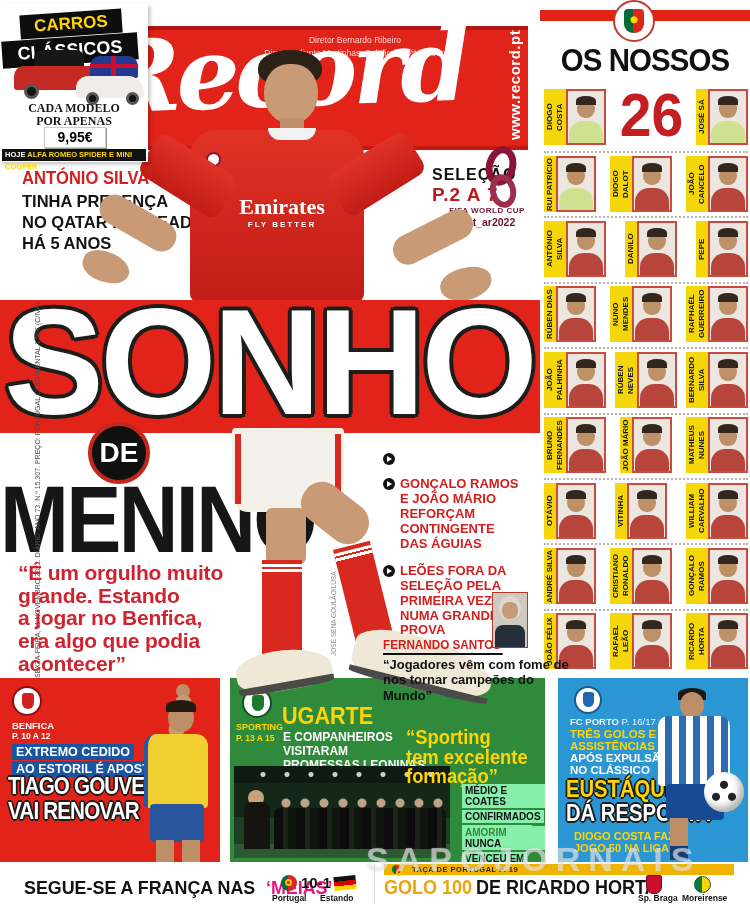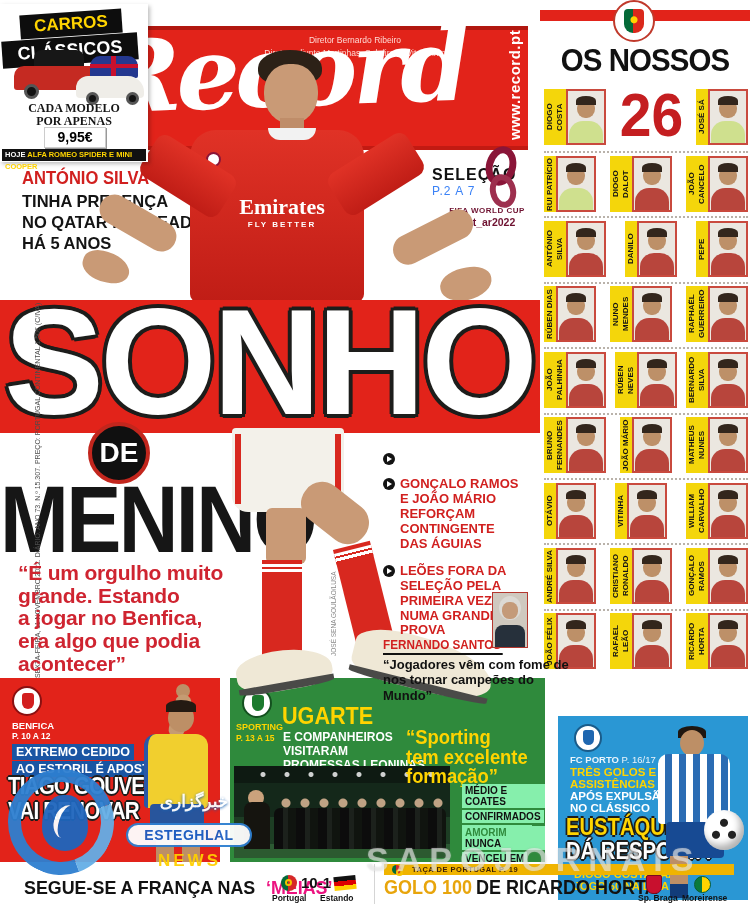--- a/index.html
+++ b/index.html
@@ -144,21 +144,21 @@
 
   <div class="abs" style="left:22px;top:168px;z-index:3;">
     <div class="cx" style="transform:scaleX(.92);font-size:18px;font-weight:bold;color:#d1201f;">ANTÓNIO SILVA</div>
     <div class="pre" style="font-size:16.5px;font-weight:bold;color:#141414;line-height:1.26;margin-top:2px;">TINHA PRESENÇA
 NO QATAR PLANEADA
 HÁ 5 ANOS</div>
   </div>
 
   <div class="abs" style="left:432px;top:166px;z-index:3;">
     <div style="font-size:16px;font-weight:bold;letter-spacing:1px;color:#111;">SELEÇÃO</div>
-    <div style="font-size:12px;font-weight:normal;letter-spacing:1px;color:#3b82f6;">P.2 A 7</div>
+    <div style="font-size:19px;font-weight:bold;letter-spacing:1px;color:#b91c1c;">P.2 A 7</div>
   </div>
   <div class="abs" style="left:432px;top:144px;width:110px;height:86px;z-index:3;">
     <i class="abs" style="left:54px;top:2px;width:30px;height:40px;border:7px solid #8a1538;border-radius:50%;box-sizing:border-box;transform:rotate(15deg);"></i>
     <i class="abs" style="left:58px;top:30px;width:26px;height:34px;border:6px solid #9d2f4e;border-radius:50%;box-sizing:border-box;transform:rotate(-12deg);"></i>
     <div class="abs" style="left:0;top:62px;width:110px;text-align:center;font-size:8px;font-weight:bold;color:#6e1130;letter-spacing:.5px;">FIFA WORLD CUP</div>
     <div class="abs" style="left:0;top:72px;width:110px;text-align:center;font-size:10.5px;font-weight:bold;color:#6e1130;">Qat_ar2022</div>
   </div>
 
   <div class="abs" style="left:0;top:300px;width:540px;height:133px;background:#e2231a;z-index:5;"></div>
   <div class="abs" style="left:4px;top:295px;z-index:6;">
@@ -496,21 +496,21 @@
     <div class="abs" style="left:232px;top:148px;">
       <span class="wchip">
           <b style="color:#2f8a3c;">AMORIM</b>
           <b> NUNCA</b>
         </span>
       <span class="wchip">VENCEU EM</span>
 
     </div>
   </div>
 
-  <div class="abs panel" style="left:558px;top:678px;width:190px;height:184px;background:#2a97d4;z-index:3;margin-top:38px;">
+  <div class="abs panel" style="left:558px;top:678px;width:190px;height:184px;background:#2a97d4;z-index:3;">
     <div class="abs crest-circle" style="left:16px;top:8px;width:28px;height:28px;border:2px solid #1a5c8a;">
       <i class="abs" style="left:7px;top:4px;width:11px;height:15px;background:#1f67b0;border-radius:3px 3px 6px 6px;"></i>
     </div>
     <div class="abs" style="left:12px;top:38px;font-size:9.5px;font-weight:bold;color:#eaf4fb;">
       <span>FC PORTO</span>
       <span style="font-weight:normal;">P. 16/17</span>
     </div>
     <div class="abs" style="left:12px;top:50px;font-size:11.5px;font-weight:bold;color:#ffd400;">TRÊS GOLOS E DUAS</div>
     <div class="abs" style="left:12px;top:62px;font-size:11.5px;font-weight:bold;color:#ffd400;">ASSISTÊNCIAS</div>
     <div class="abs" style="left:12px;top:74px;font-size:11.5px;font-weight:bold;color:#fff;">APÓS EXPULSÃO</div>
@@ -556,24 +556,14 @@
       <span class="cx" style="transform:scaleX(.9);font-size:20px;font-weight:bold;color:#121212;margin-left:-10px;">DE RICARDO HORTA</span>
     </div>
     <div class="abs" style="left:268px;top:13px;width:14px;height:17px;background:#c8102e;border:1px solid #7a0a1e;border-radius:2px 2px 7px 7px;"></div>
     <div class="abs" style="left:288px;top:18px;font-size:15px;font-weight:bold;color:#121212;margin-top:32px;">2-1</div>
     <div class="abs" style="left:316px;top:14px;width:15px;height:15px;border-radius:50%;background:linear-gradient(90deg,#0a7a3c 0 50%,#ffd400 50%);border:1px solid #0a5c2e;"></div>
     <div class="abs" style="left:260px;top:31px;font-size:8.5px;font-weight:bold;color:#121212;">Sp. Braga</div>
     <div class="abs" style="left:304px;top:31px;font-size:8.5px;font-weight:bold;color:#121212;">Moreirense</div>
   </div>
 
   <div class="abs wm-sapo" style="left:366px;top:840px;z-index:9;text-align:center;">SAPOJORNAIS</div>
-  <div class="abs" style="left:2px;top:763px;width:268px;height:122px;z-index:9;opacity:.95;">
-    <i class="abs" style="left:6px;top:6px;width:106px;height:106px;border:13px solid #2e7fd0;border-right-color:#65aee6;border-radius:50%;box-sizing:border-box;transform:rotate(25deg);"></i>
-    <i class="abs" style="left:40px;top:32px;width:46px;height:56px;background:#1f66bd;border-radius:50% 50% 55% 55%/60% 60% 45% 45%;"></i>
-    <i class="abs" style="left:52px;top:42px;width:20px;height:34px;border-left:5px solid #fff;border-radius:50%;transform:rotate(18deg);"></i>
-    <div class="abs" style="left:122px;top:28px;width:140px;text-align:center;font-size:17px;font-weight:bold;color:#fff;text-shadow:0 1px 3px #1a5fae;direction:rtl;">خبرگزاری</div>
-    <div class="abs" style="left:124px;top:60px;width:126px;height:24px;background:#fff;border:2px solid #2e7fd0;border-radius:13px;box-sizing:border-box;text-align:center;">
-      <span style="font-size:14px;font-weight:bold;color:#1f5fc4;line-height:20px;letter-spacing:.5px;">ESTEGHLAL</span>
-    </div>
-    <div class="abs" style="left:156px;top:88px;font-size:17px;font-weight:bold;color:#ffd000;letter-spacing:3px;">NEWS</div>
-  </div>
 
 </div>
 
 </body></html>

